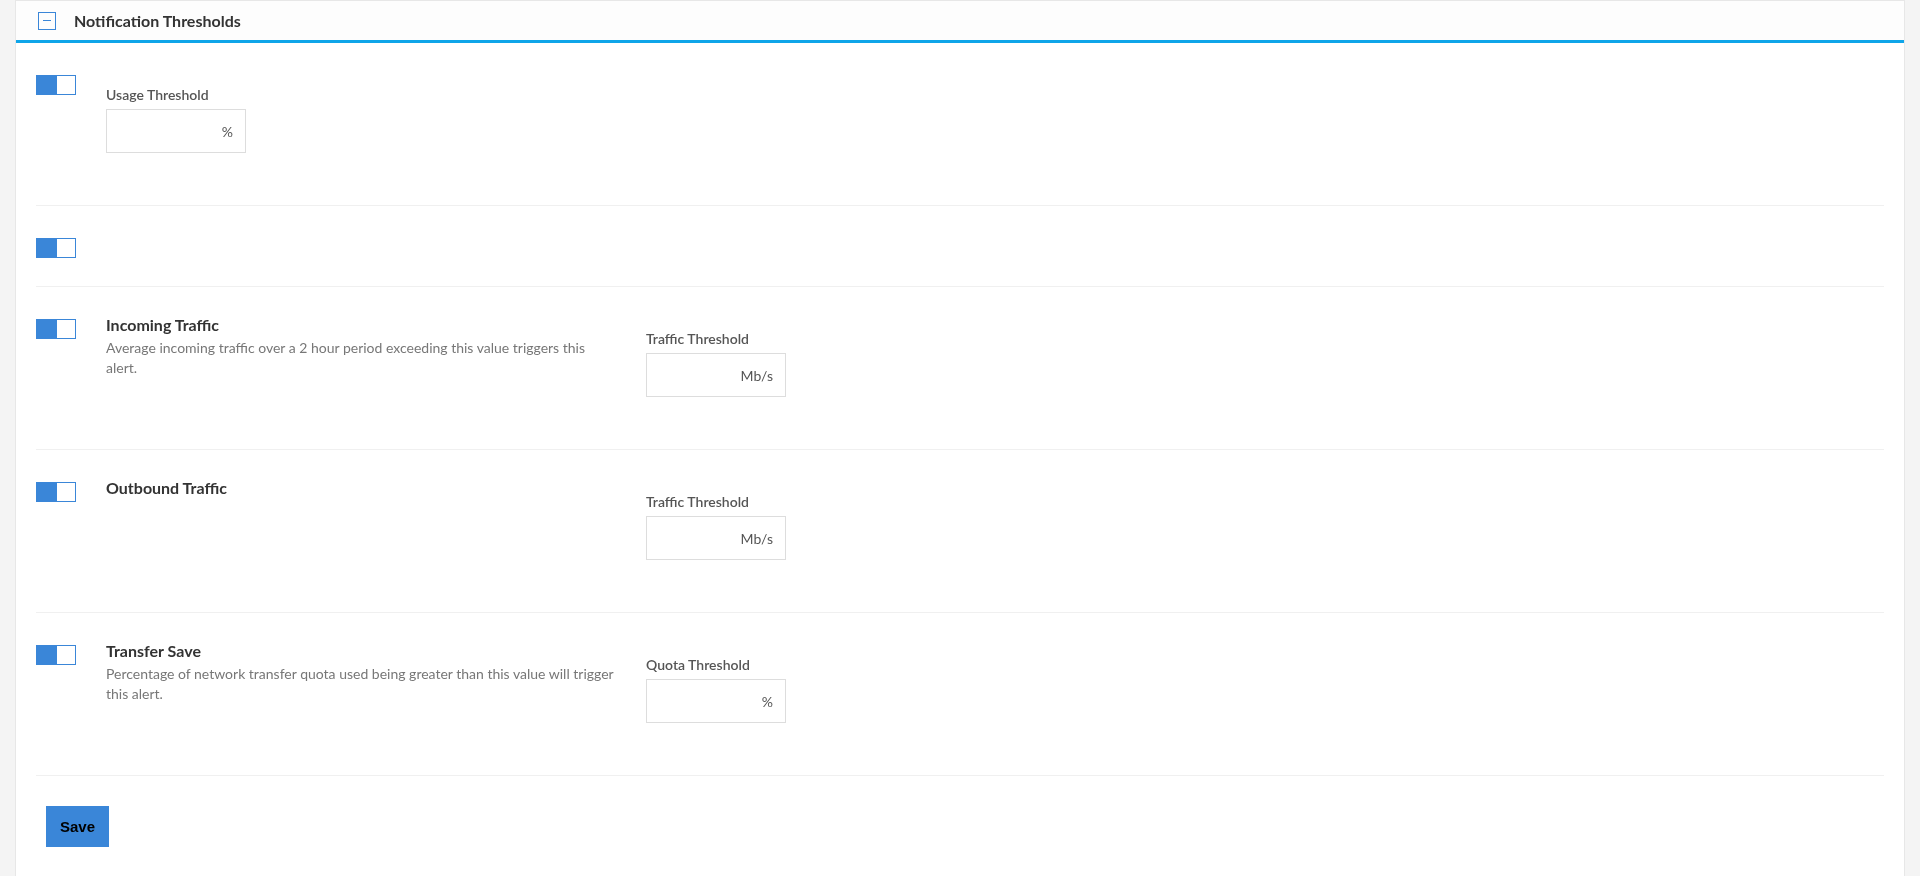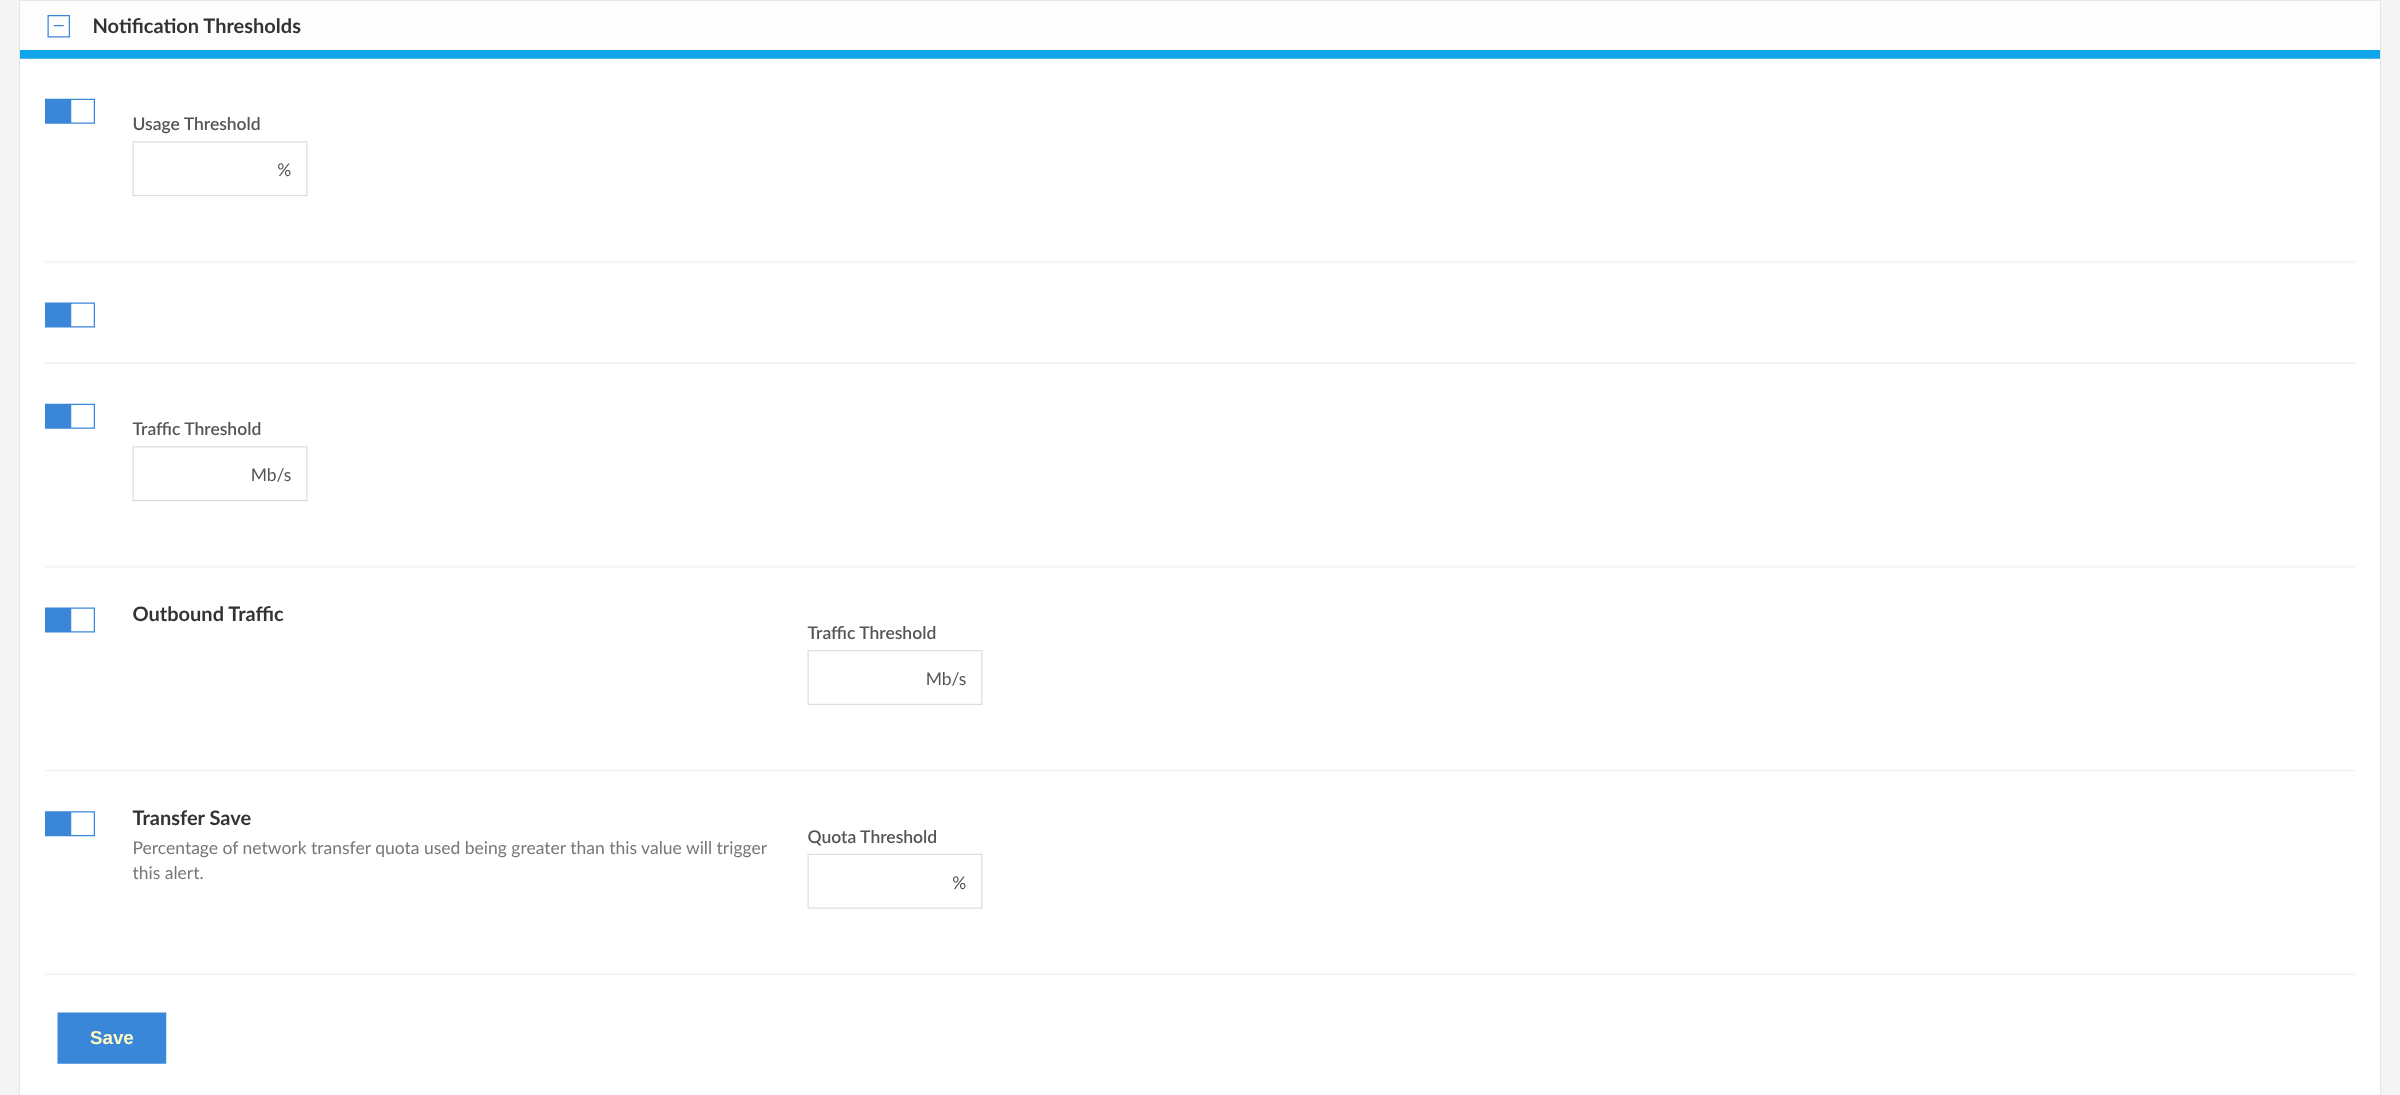--- a/index.html
+++ b/index.html
@@ -14,21 +14,21 @@
     color: #333;
   }
   .panel {
     background: #fff;
     border: 1px solid #e7e7e7;
   }
   .panel-header {
     display: flex;
     align-items: center;
     padding: 10px 15px 10px 22px;
-    border-bottom: 7px solid #0ea5e9;
+    border-bottom: 3px solid #0ea5e9;
     background: #fdfdfd;
   }
   .collapse-icon {
     width: 18px;
     height: 18px;
     border: 1px solid #3a86d8;
     display: flex;
     align-items: center;
     justify-content: center;
     margin-right: 18px;
@@ -128,25 +128,25 @@
     font-size: 14px;
     color: #555;
     margin-left: 6px;
     white-space: nowrap;
   }
   .save-row {
     padding: 30px 10px 30px 10px;
   }
   .save-btn {
     background: #3a86d8;
-    color: #fef9c3;
+    color: #000000;
     border: none;
     font-size: 15px;
     font-weight: 600;
-    padding: 12px 26px;
+    padding: 12px 14px;
     cursor: pointer;
   }
 </style>
 </head>
 <body>
 
 <div class="panel">
   <div class="panel-header">
     <div class="collapse-icon"></div>
     <div class="panel-title">Notification Thresholds</div>
@@ -169,20 +169,24 @@
     <div class="row">
       <div class="toggle-col">
         <div class="toggle"></div>
       </div>
     </div>
 
     <div class="row">
       <div class="toggle-col">
         <div class="toggle"></div>
       </div>
+      <div class="label-col">
+        <div class="label-title">Incoming Traffic</div>
+        <div class="label-desc">Average incoming traffic over a 2 hour period exceeding this value triggers this alert.</div>
+      </div>
       <div class="input-col">
         <span class="input-label">Traffic Threshold</span>
         <div class="input-wrap">
           <input type="text" value="" style="">
           <span class="input-unit">Mb/s</span>
         </div>
       </div>
     </div>
 
     <div class="row">

